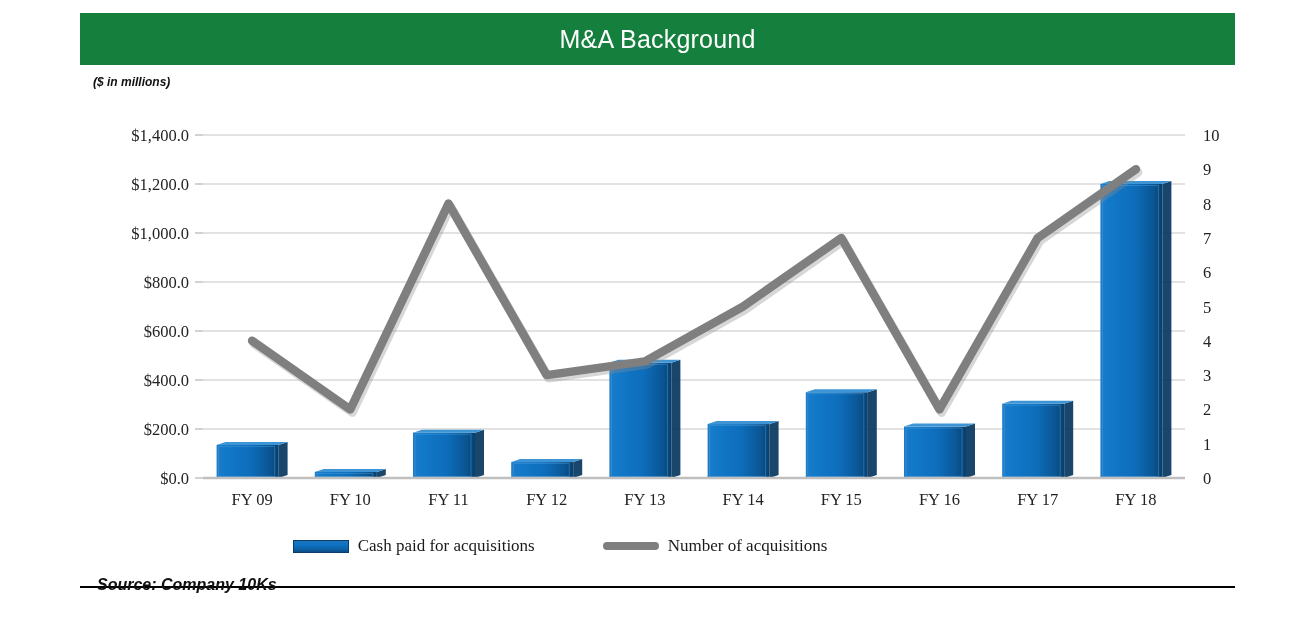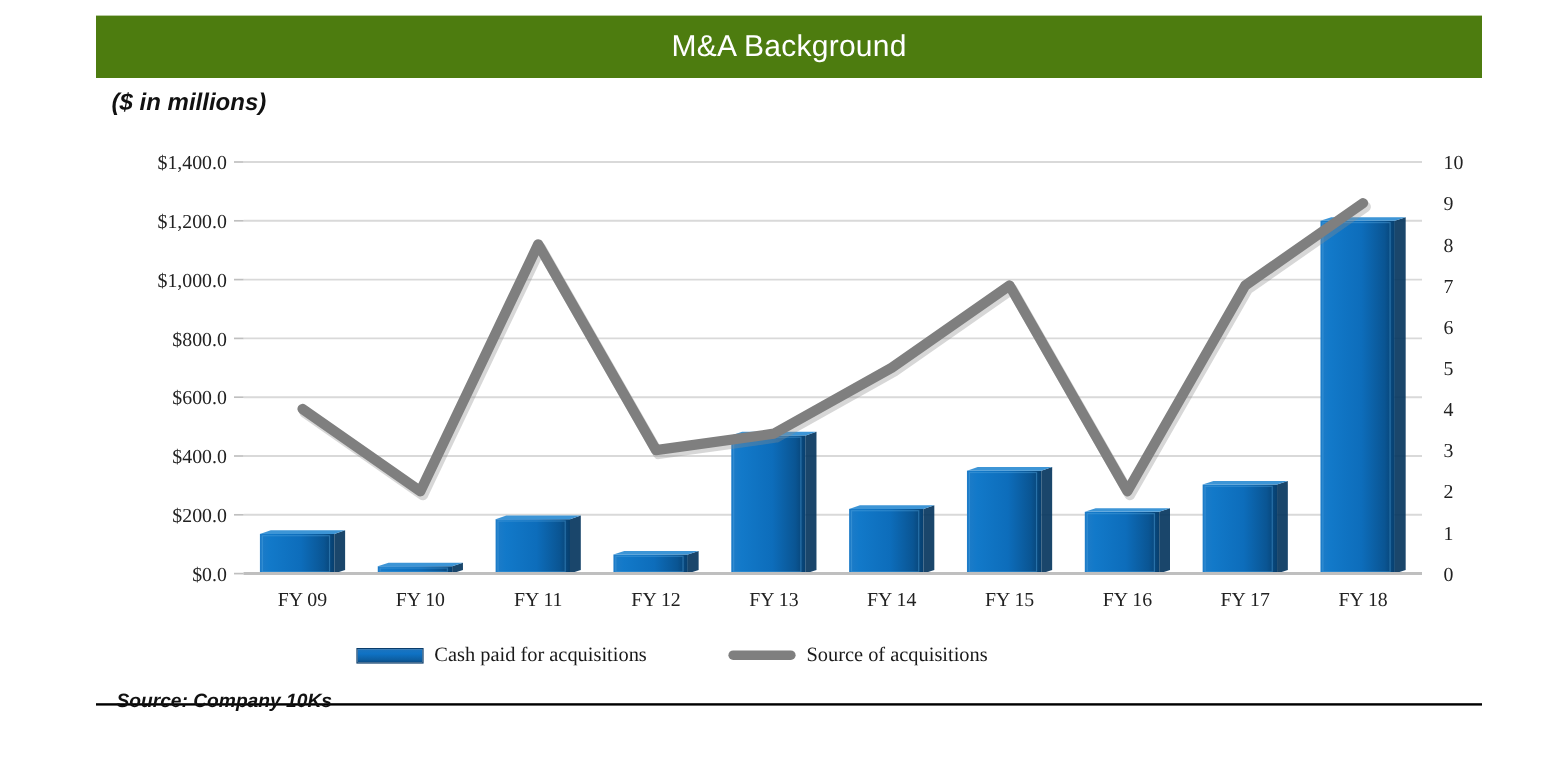--- a/index.html
+++ b/index.html
@@ -15,42 +15,42 @@
     overflow: hidden;
   }
 
   
   #title-banner {
     position: absolute;
     left: 80px;
     top: 13px;
     width: 1155px;
     height: 52px;
-    background: #4d7c0f;
+    background: #15803d;
     display: flex;
     align-items: center;
     justify-content: center;
   }
   #title-text {
     color: #ffffff;
     font-family: "Liberation Sans", sans-serif;
     font-size: 25px;
     font-weight: 400;
     letter-spacing: .2px;
   }
 
   
   #units-note {
     position: absolute;
     left: 93px;
     top: 75px;
     font-family: "Liberation Sans", sans-serif;
     font-style: italic;
     font-weight: bold;
-    font-size: 20px;
+    font-size: 12px;
     color: #111111;
   }
 
   
   #chart-region {
     position: absolute;
     left: 0;
     top: 0;
     width: 1301px;
     height: 637px;
@@ -286,18 +286,18 @@
   </svg>
 </div>
 
 <div id="legend">
   <div class="legend-entry">
     <span class="legend-swatch-bar"></span>
     <span class="legend-text">Cash paid for acquisitions</span>
   </div>
   <div class="legend-entry">
     <span class="legend-swatch-line"></span>
-    <span class="legend-text">Source of acquisitions</span>
+    <span class="legend-text">Number of acquisitions</span>
   </div>
 </div>
 
 <div id="footer-rule"></div>
 <div id="source-note">Source: Company 10Ks</div>
 
 </body></html>

